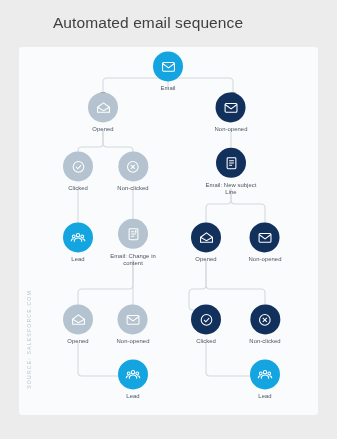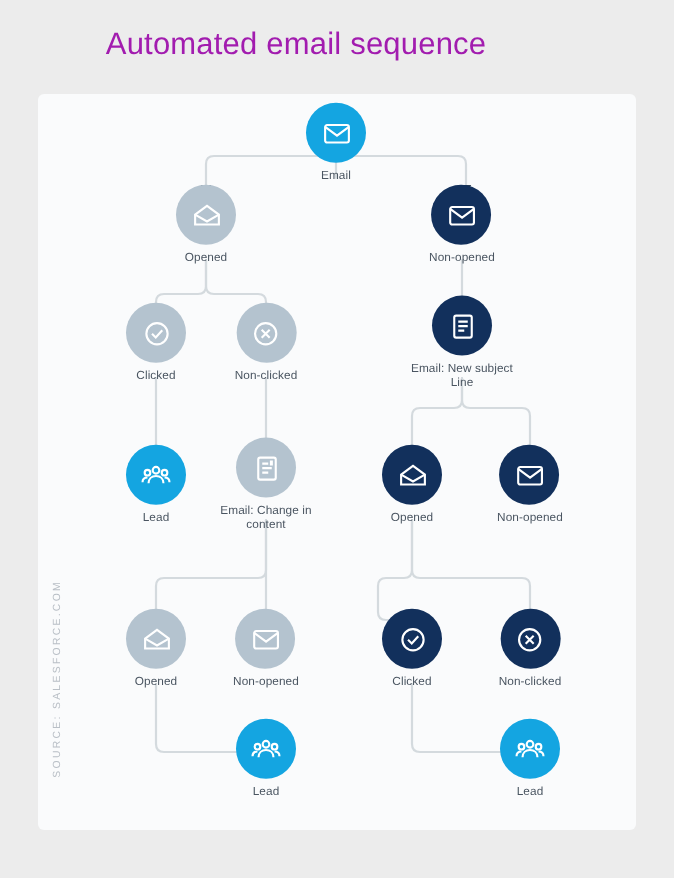--- a/index.html
+++ b/index.html
@@ -7,21 +7,21 @@
     width:337px;height:439px;
     background:#ececec;
     font-family:"Liberation Sans", sans-serif;
     overflow:hidden;
     position:relative;
   }
   #page-title{
     position:absolute;left:0;top:14px;width:296px;
     text-align:center;
     font-size:15.5px;
-    color:#a21caf;
+    color:#404040;
     letter-spacing:.1px;
     font-weight:400;
   }
   #card{
     position:absolute;
     left:19px;top:47px;
     width:299px;height:368px;
     background:#fafbfc;
     border-radius:3px;
   }

